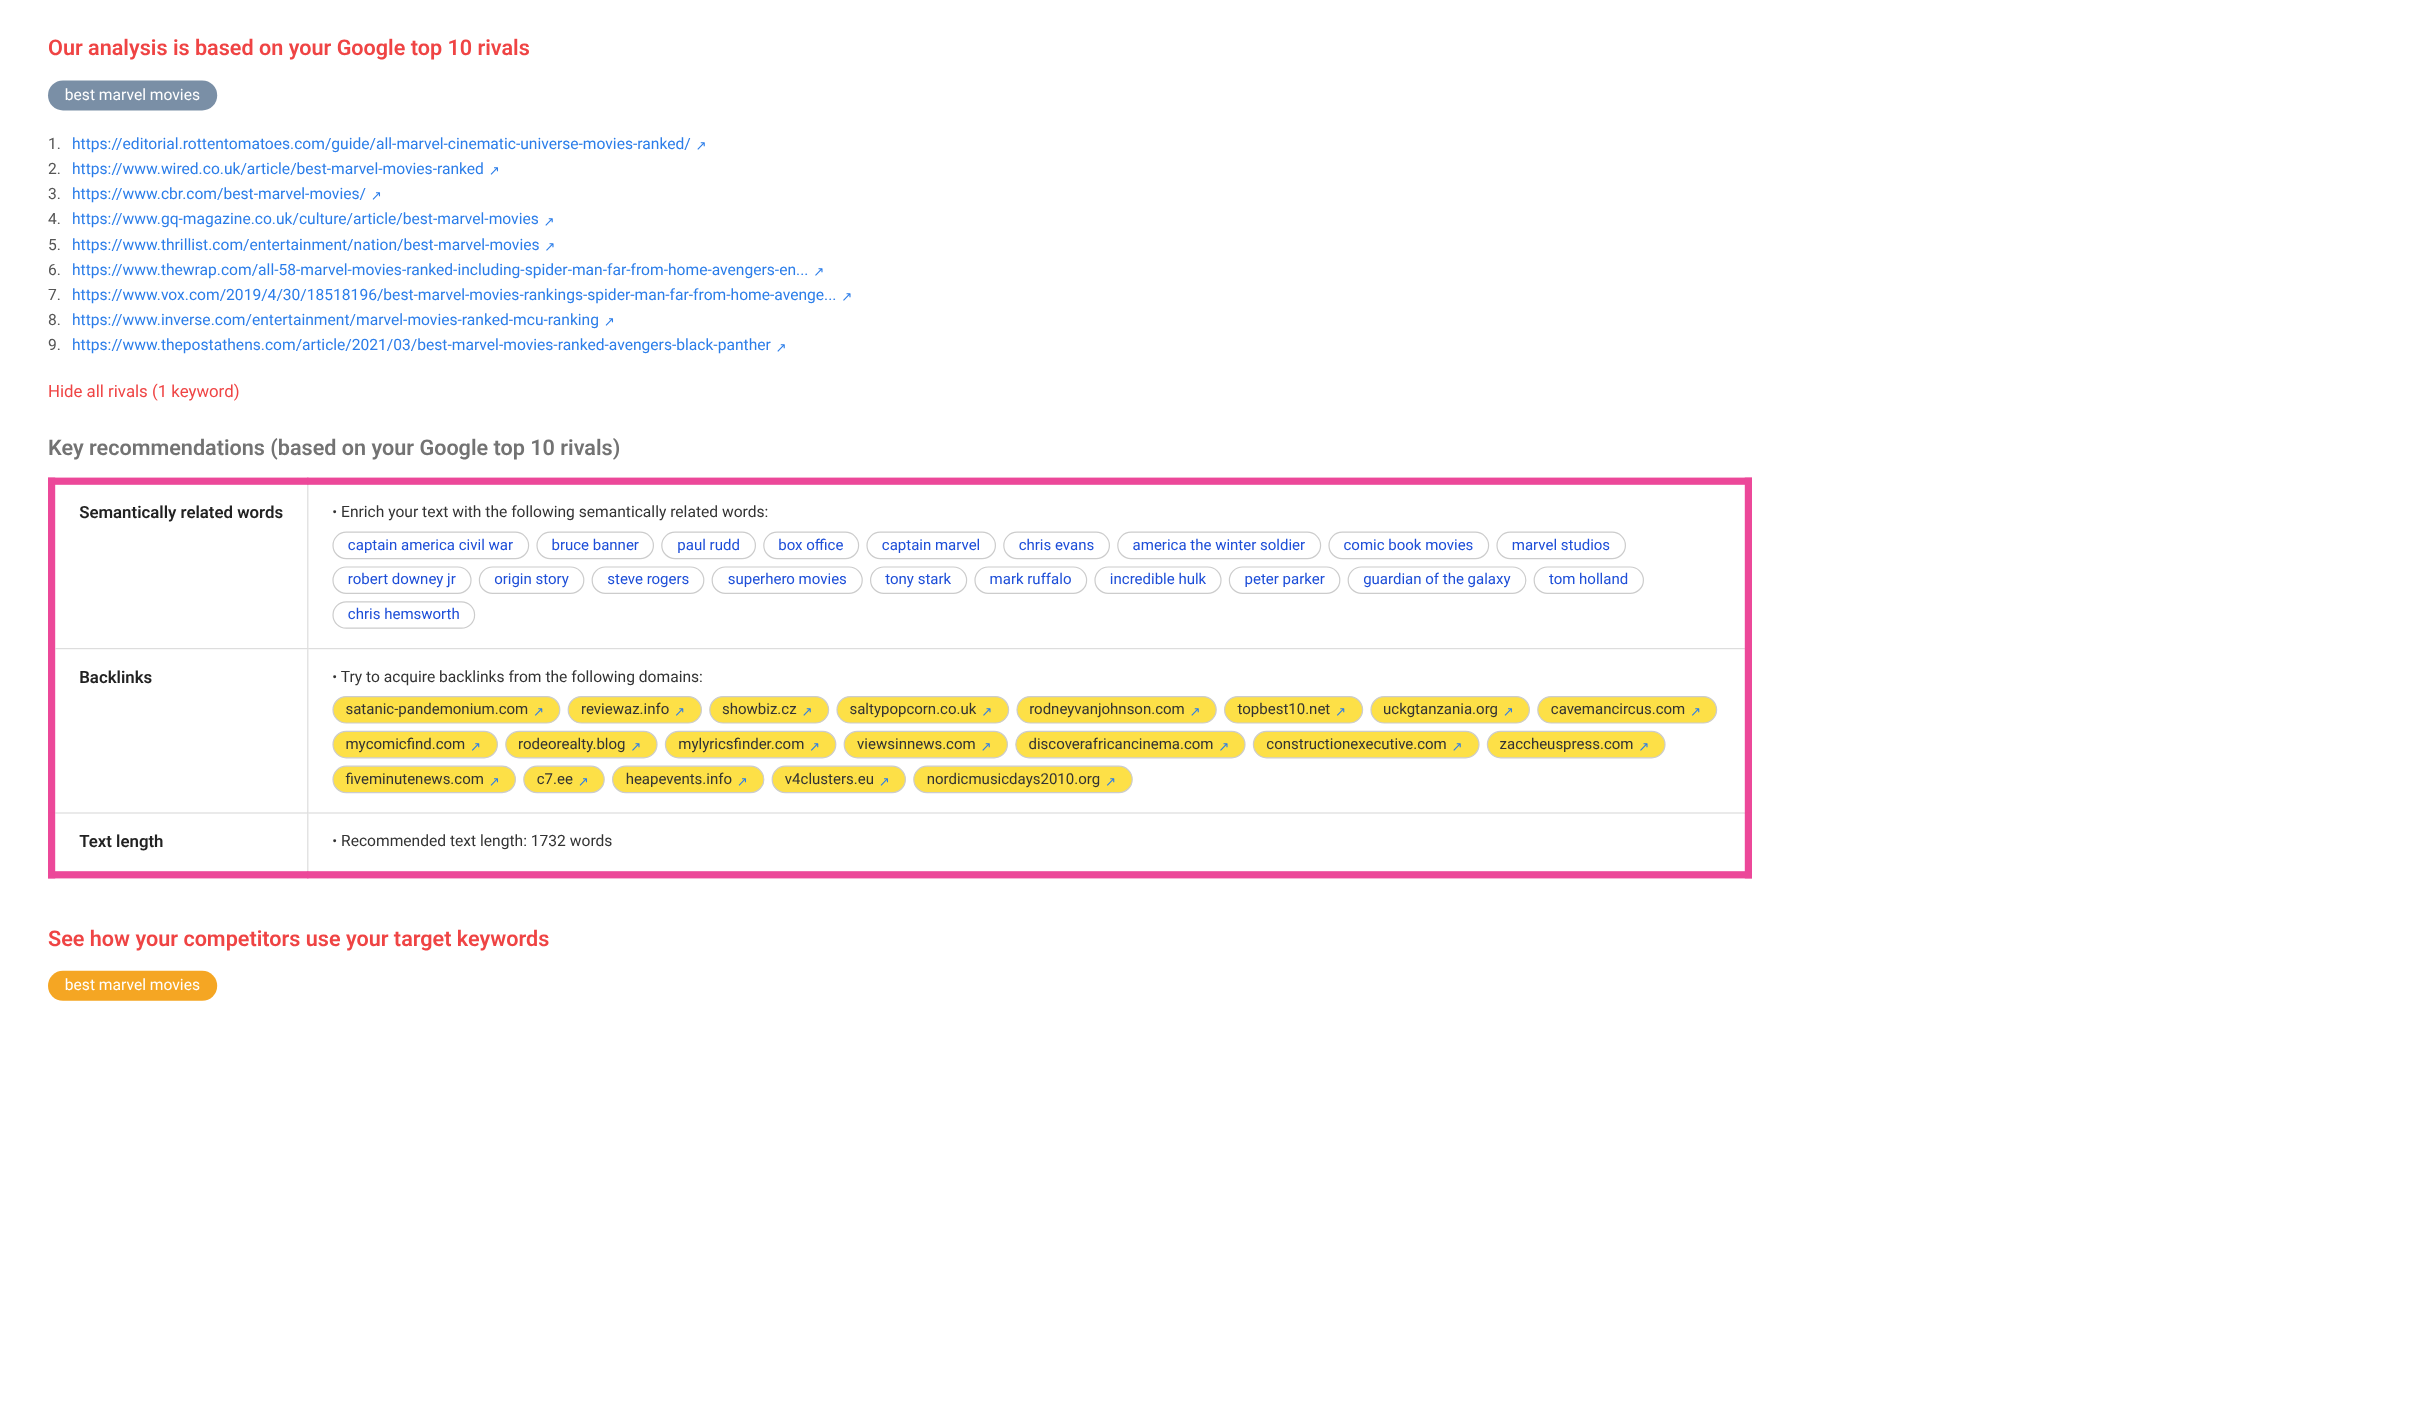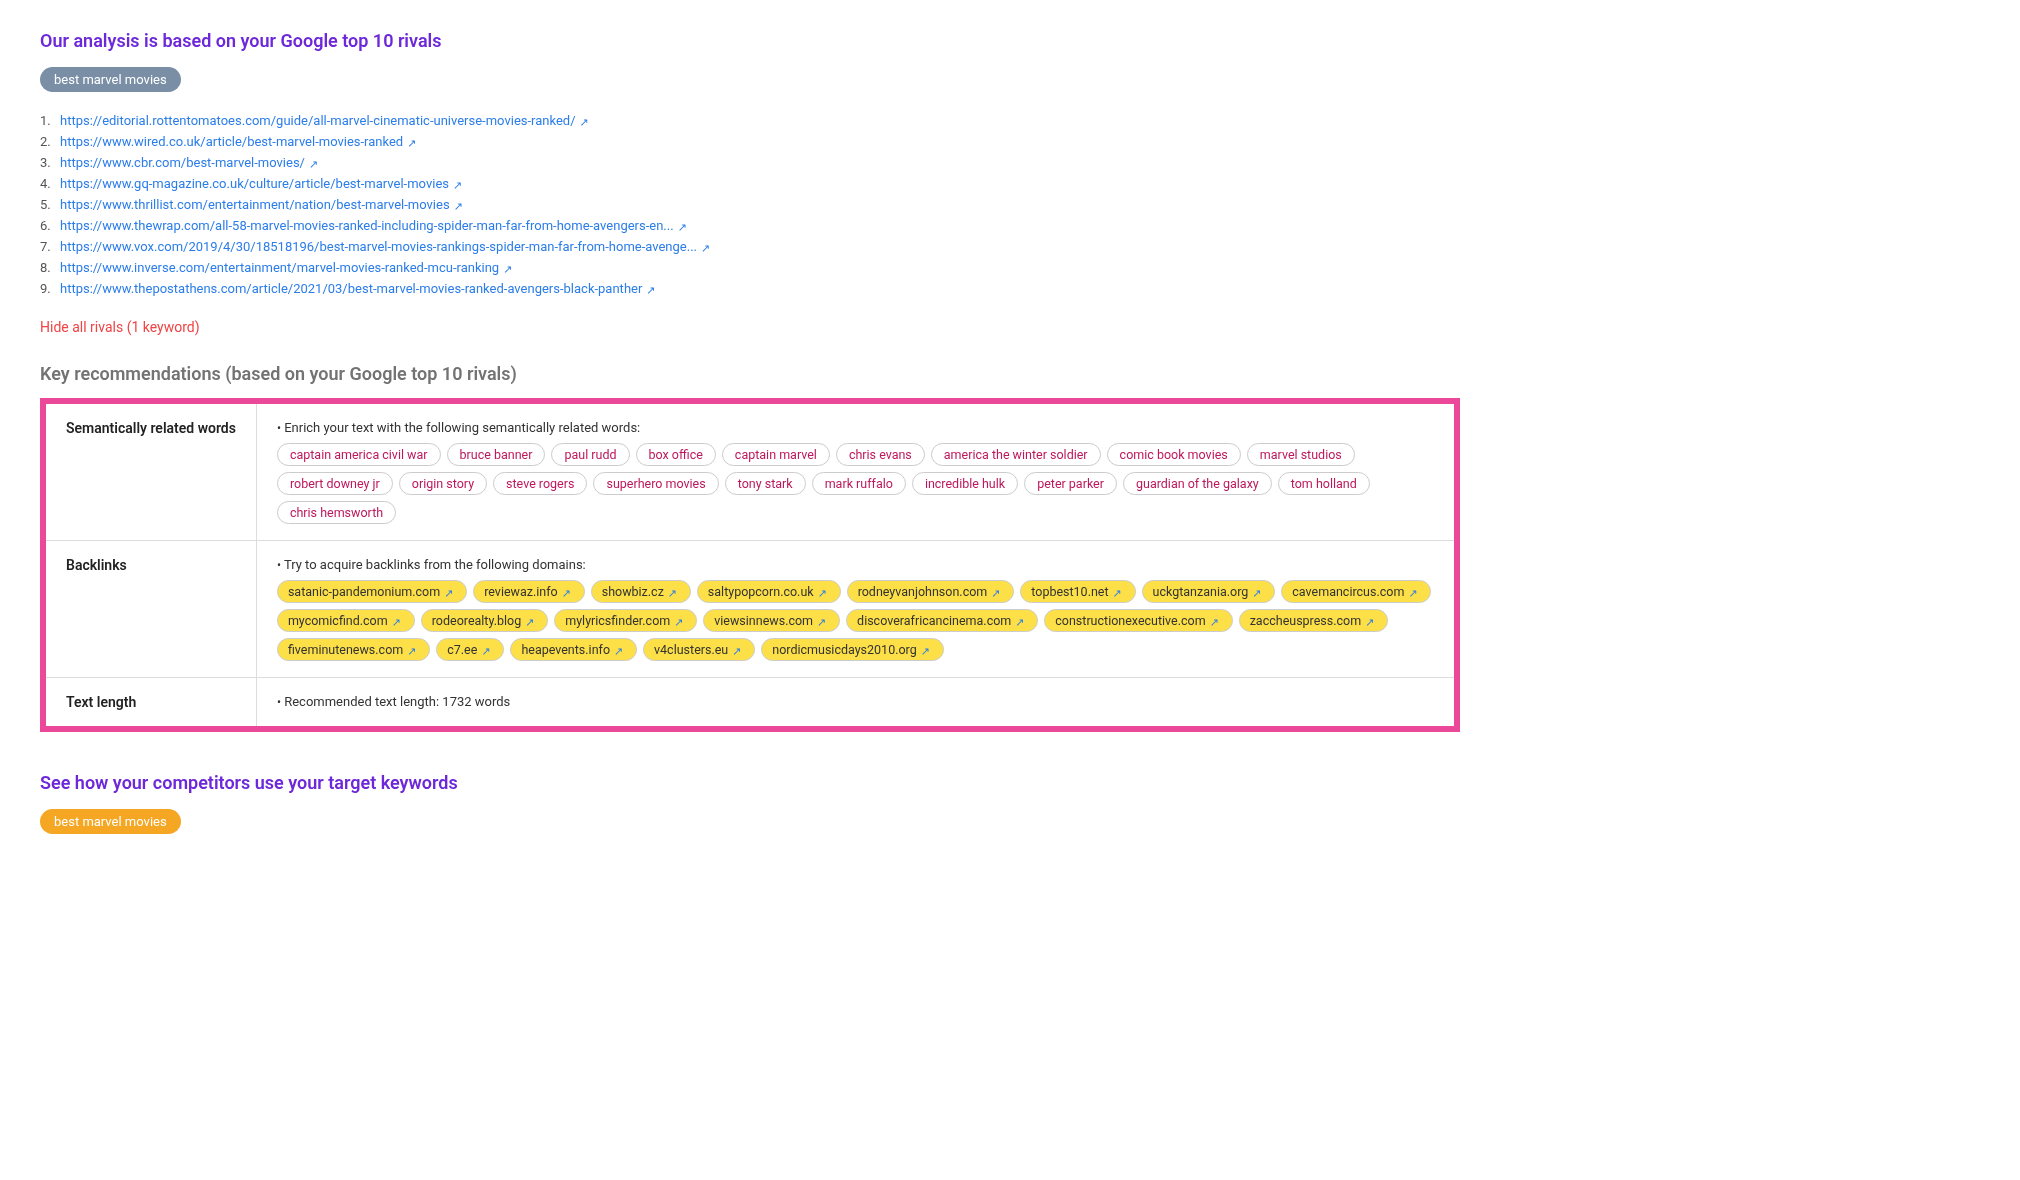--- a/index.html
+++ b/index.html
@@ -7,21 +7,21 @@
       font-family: -apple-system, BlinkMacSystemFont, 'Segoe UI', Roboto, sans-serif;
       font-size: 14px;
       color: #333;
       background: #fff;
       padding: 30px 40px;
       max-width: 1500px;
     }
     h2 {
       font-size: 18px;
       font-weight: 600;
-      color: #6d28d9;
+      color: #ef4444;
       margin-bottom: 16px;
     }
     .keyword-badge {
       display: inline-block;
       background: #7a8fa6;
       color: #fff;
       border-radius: 20px;
       padding: 5px 14px;
       font-size: 13px;
       margin-bottom: 18px;
@@ -96,21 +96,21 @@
       flex-wrap: wrap;
       gap: 6px;
       margin-top: 8px;
     }
     .tag {
       display: inline-block;
       border: 1px solid #ccc;
       border-radius: 20px;
       padding: 3px 12px;
       font-size: 12.5px;
-      color: #be185d;
+      color: #1d4ed8;
       background: #fff;
     }
     .intro-text {
       font-size: 13px;
       color: #333;
       margin-bottom: 8px;
     }
     .backlink-tag {
       display: inline-flex;
       align-items: flex-end;

